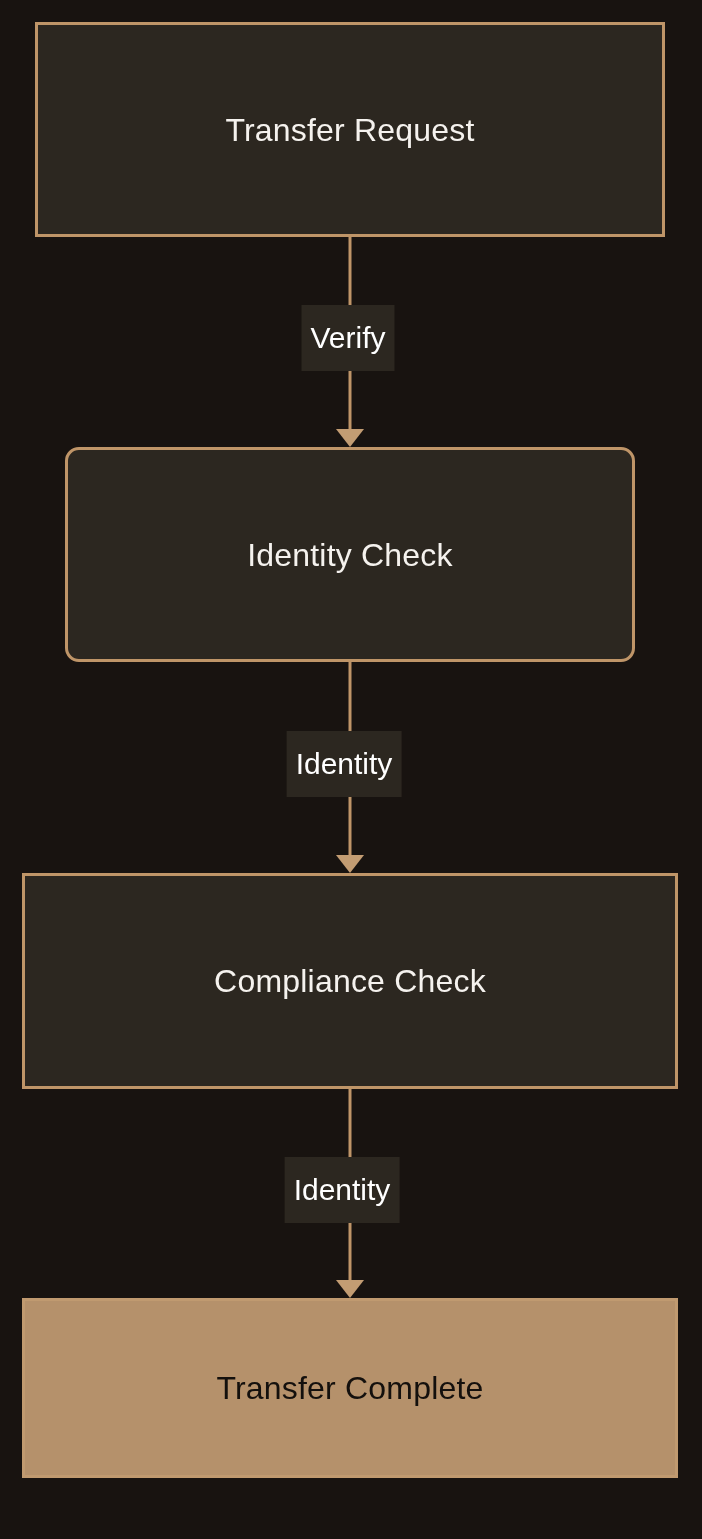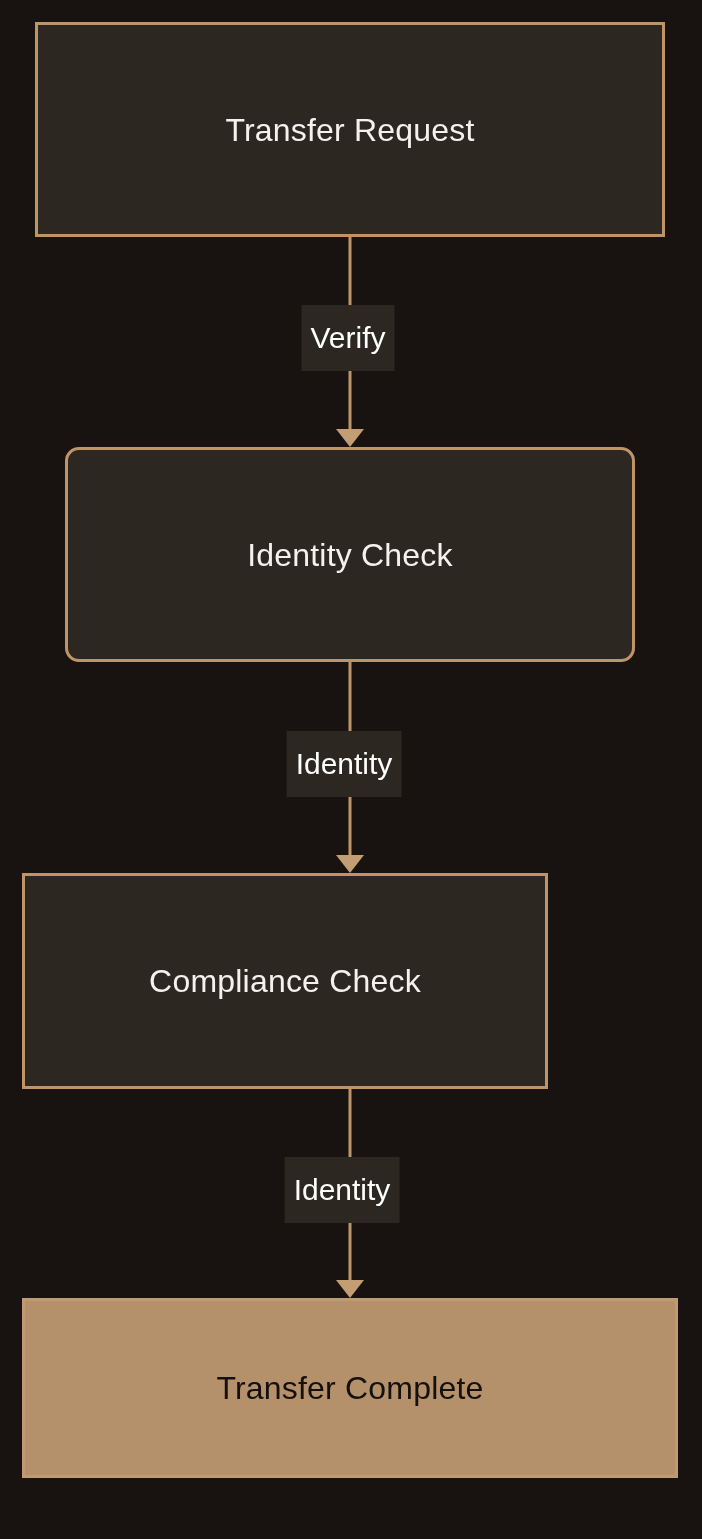--- a/index.html
+++ b/index.html
@@ -52,21 +52,21 @@
   }
 
   
   #node-transfer-request {
     left: 35px;  top: 22px;   width: 630px; height: 215px;
   }
   #node-identity-check {
     left: 65px;  top: 447px;  width: 570px; height: 215px; border-radius: 14px;
   }
   #node-compliance-check {
-    left: 22px;  top: 873px;  width: 526px; height: 216px;
+    left: 22px;  top: 873px;  width: 656px; height: 216px;
   }
   #node-transfer-complete {
     left: 22px;  top: 1298px; width: 656px; height: 180px;
   }
 
   
   .edge {
     position: absolute;
     left: 0;
     top: 0;

